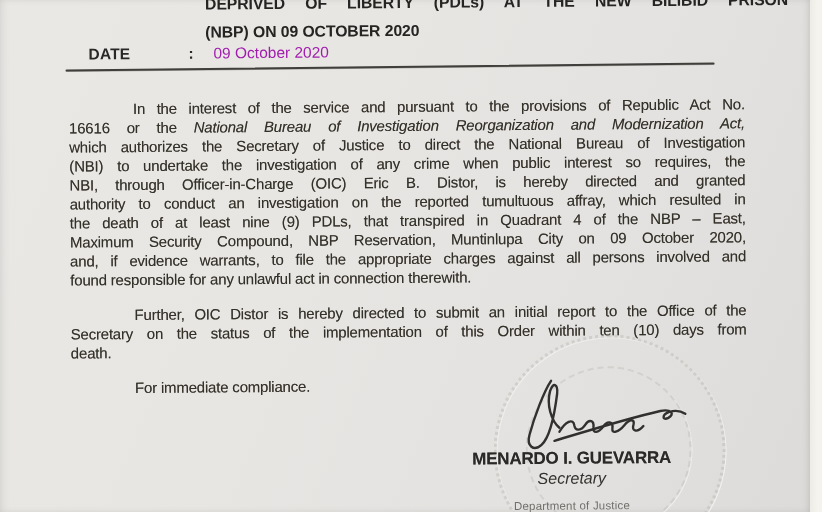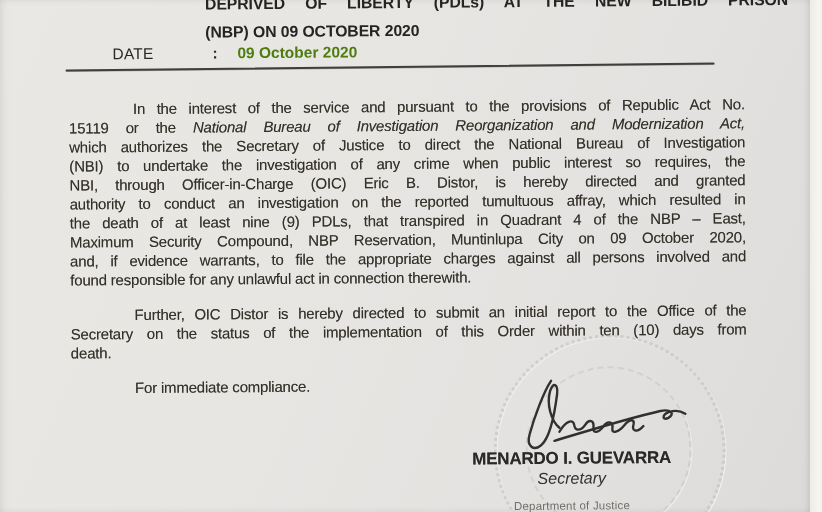--- a/index.html
+++ b/index.html
@@ -29,23 +29,23 @@
     position:absolute;left:207px;top:-11px;width:583px;
     font-weight:bold;font-size:15.8px;line-height:28px;color:#262422;
     letter-spacing:-0.1px;
   }
   .header-line{text-align:justify;text-align-last:justify;}
   .header-line.last{text-align-last:left;}
 
   
   .date-row{position:absolute;left:90px;top:43px;display:flex;
     font-size:15.5px;color:#2a2826;}
-  .date-label{font-weight:normal;width:100px;letter-spacing:.2px;margin-left:24px;}
+  .date-label{font-weight:bold;width:100px;letter-spacing:.2px;}
   .date-colon{width:25px;font-weight:bold;}
-  .date-value{color:#4d7c0f;font-weight:bold;}
+  .date-value{color:#a21caf;}
 
   .rule{
     position:absolute;left:67px;top:67px;width:649px;height:2.4px;
     background:#413f3c;border-radius:2px;
     transform:rotate(-0.18deg);transform-origin:left center;
     box-shadow:0 .5px 0 rgba(60,58,55,.35);
   }
 
   
   .body-text{
@@ -101,21 +101,21 @@
       <span class="date-label">DATE</span>
       <span class="date-colon">:</span>
       <span class="date-value">09 October 2020</span>
     </div>
 
     <div class="rule"></div>
 
     <div class="body-text">
         <div class="para">
           <div class="line first"><span>In the interest of the service and pursuant to the provisions of Republic Act No.</span></div>
-          <div class="line"><span>15119 or the </span><span class="it">National Bureau of Investigation Reorganization and Modernization Act,</span></div>
+          <div class="line"><span>16616 or the </span><span class="it">National Bureau of Investigation Reorganization and Modernization Act,</span></div>
           <div class="line"><span>which authorizes the Secretary of Justice to direct the National Bureau of Investigation</span></div>
           <div class="line"><span>(NBI) to undertake the investigation of any crime when public interest so requires, the</span></div>
           <div class="line"><span>NBI, through Officer-in-Charge (OIC) Eric B. Distor, is hereby directed and granted</span></div>
           <div class="line"><span>authority to conduct an investigation on the reported tumultuous affray, which resulted in</span></div>
           <div class="line"><span>the death of at least nine (9) PDLs, that transpired in Quadrant 4 of the NBP – East,</span></div>
           <div class="line"><span>Maximum Security Compound, NBP Reservation, Muntinlupa City on 09 October 2020,</span></div>
           <div class="line"><span>and, if evidence warrants, to file the appropriate charges against all persons involved and</span></div>
           <div class="line last"><span>found responsible for any unlawful act in connection therewith.</span></div>
         </div>
         <div class="para">

